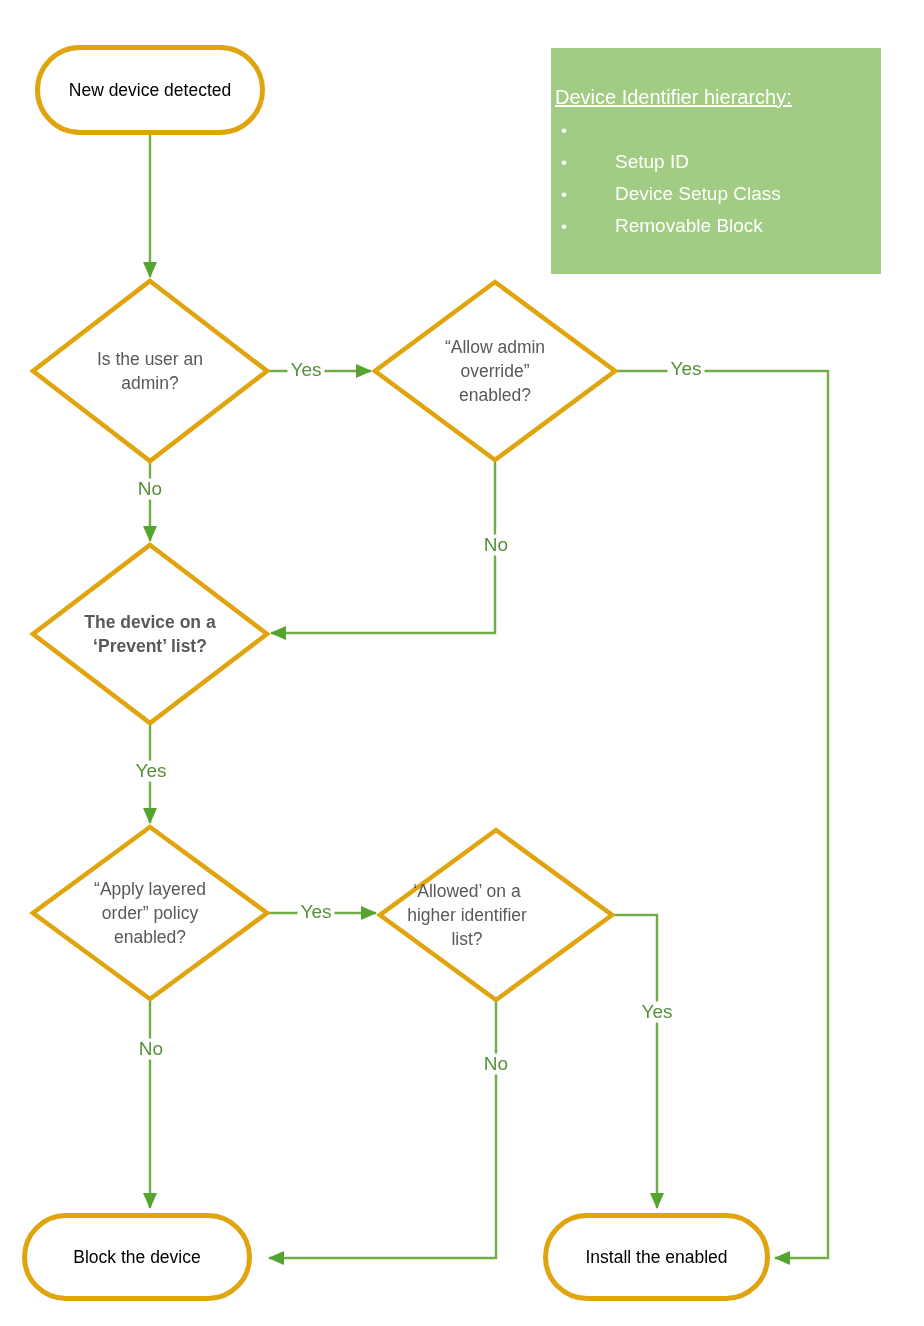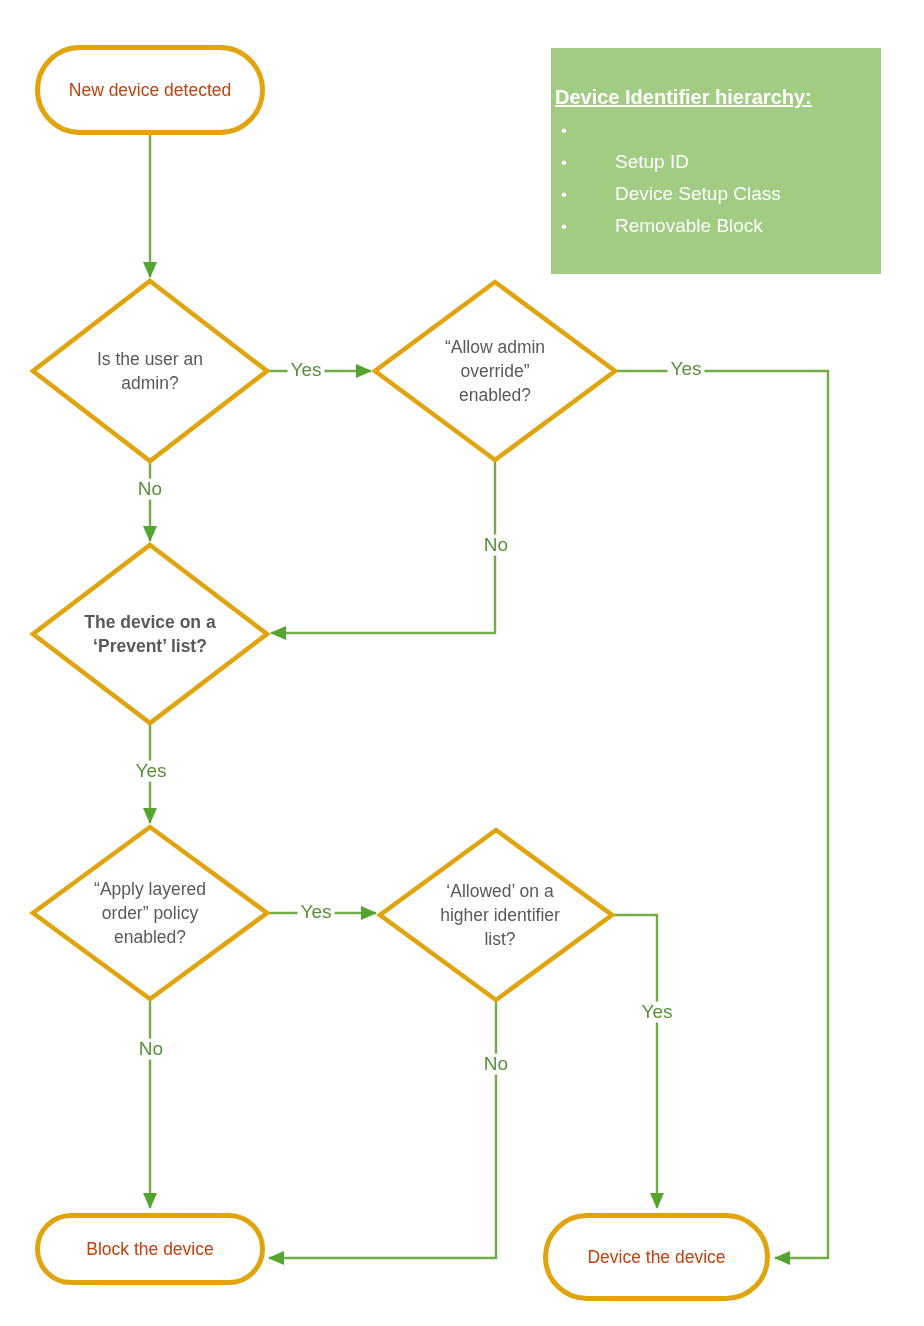--- a/index.html
+++ b/index.html
@@ -4,41 +4,41 @@
 <style>
   html,body{margin:0;padding:0;background:#ffffff;}
   body{width:924px;height:1326px;font-family:"Liberation Sans", sans-serif;}
   .canvas{position:relative;width:924px;height:1326px;background:#ffffff;overflow:hidden;}
   .canvas svg{position:absolute;left:0;top:0;}
 
   
   .terminal{
     position:absolute;background:#ffffff;border:5px solid #E0A40E;border-radius:46px;
     display:flex;align-items:center;justify-content:center;box-sizing:border-box;
-    color:#c2410c;font-size:17.5px;text-align:center;z-index:3;
+    color:#000000;font-size:17.5px;text-align:center;z-index:3;
   }
 
   
   .dtext{
     position:absolute;transform:translate(-50%,-50%);text-align:center;
     white-space:pre-line;color:#595959;font-size:17.5px;line-height:1.38;z-index:3;width:190px;
   }
 
   
   .edge-label{
     position:absolute;transform:translate(-50%,-50%);background:#ffffff;
     color:#569138;font-size:19px;padding:0 3px;z-index:2;line-height:1.1;
   }
 
   
   .legend{
     position:absolute;left:551px;top:48px;width:330px;height:226px;
     background:#A2CB84;color:#ffffff;box-sizing:border-box;padding:38px 10px 0 4px;z-index:3;
   }
-  .legend-title{font-size:20px;font-weight:bold;text-decoration:underline;margin:0 0 6px 0;}
+  .legend-title{font-size:20px;font-weight:normal;text-decoration:underline;margin:0 0 6px 0;}
   .legend ul{list-style:none;margin:4px 0 0 0;padding:0;}
   .legend li{display:flex;align-items:baseline;font-size:19px;line-height:31px;}
   .legend li .bullet{width:54px;text-align:left;padding-left:6px;font-size:17px;}
 </style>
 </head>
 <body>
 
 <div class="canvas">
 
   <svg width="924" height="1326" viewBox="0 0 924 1326">
@@ -67,39 +67,39 @@
       <polygon points="150,545 267,634 150,723 33,634"></polygon>
       <polygon points="150,827 267,913 150,999 33,913"></polygon>
       <polygon points="496,830 612,915 496,1000 380,915"></polygon>
     </g>
   </svg>
 
   <div class="terminal" style="left:35px;top:45px;width:230px;height:90px;">
     <span>New device detected</span>
   </div>
 
-  <div class="terminal" style="left:35px;top:1213px;width:230px;height:72px;">
+  <div class="terminal" style="left:22px;top:1213px;width:230px;height:88px;">
     <span>Block the device</span>
   </div>
 
   <div class="terminal" style="left:543px;top:1213px;width:227px;height:88px;">
-    <span>Device the device</span>
+    <span>Install the enabled</span>
   </div>
 
   <div class="dtext" style="left:150px;top:371px;">Is the user an
 admin?</div>
   <div class="dtext" style="left:495px;top:371px;">“Allow admin
 override”
 enabled?</div>
   <div class="dtext" style="left:150px;top:634px;font-weight:bold;">The device on a
 ‘Prevent’ list?</div>
   <div class="dtext" style="left:150px;top:913px;">“Apply layered
 order” policy
 enabled?</div>
-  <div class="dtext" style="left:500px;top:915px;">‘Allowed’ on a
+  <div class="dtext" style="left:467px;top:915px;">‘Allowed’ on a
 higher identifier
 list?</div>
 
   <div class="edge-label" style="left:306px;top:370px;">Yes</div>
   <div class="edge-label" style="left:686px;top:369px;">Yes</div>
   <div class="edge-label" style="left:150px;top:489px;">No</div>
   <div class="edge-label" style="left:496px;top:545px;">No</div>
   <div class="edge-label" style="left:151px;top:771px;">Yes</div>
   <div class="edge-label" style="left:316px;top:912px;">Yes</div>
   <div class="edge-label" style="left:151px;top:1049px;">No</div>

